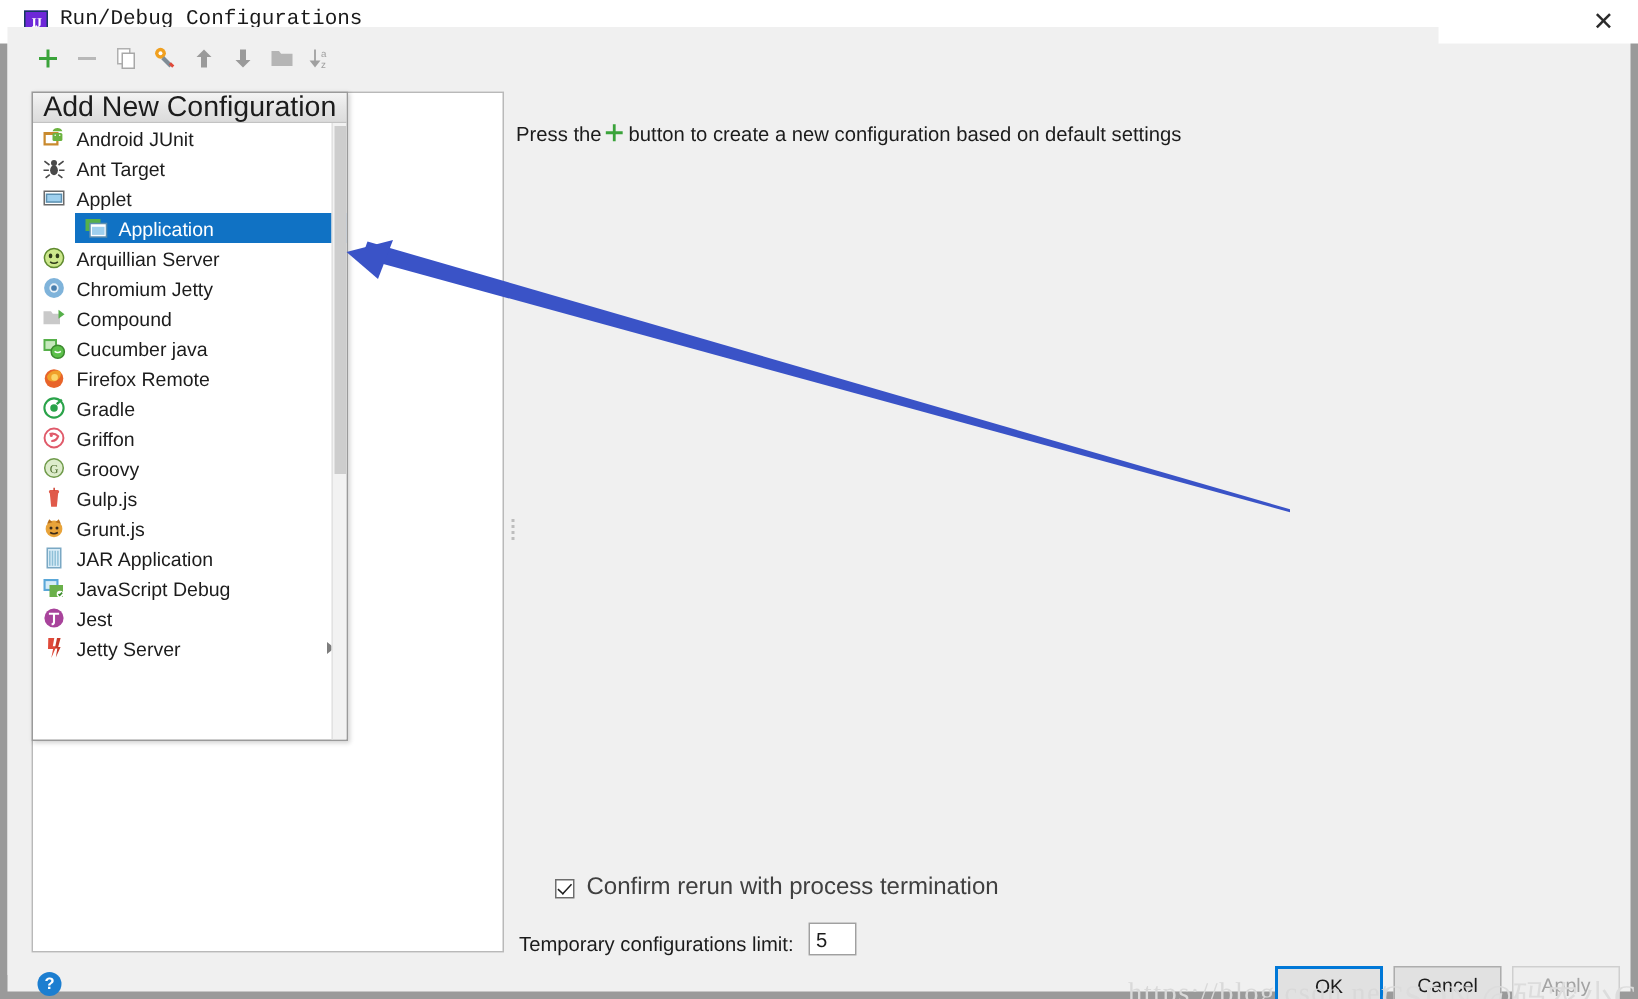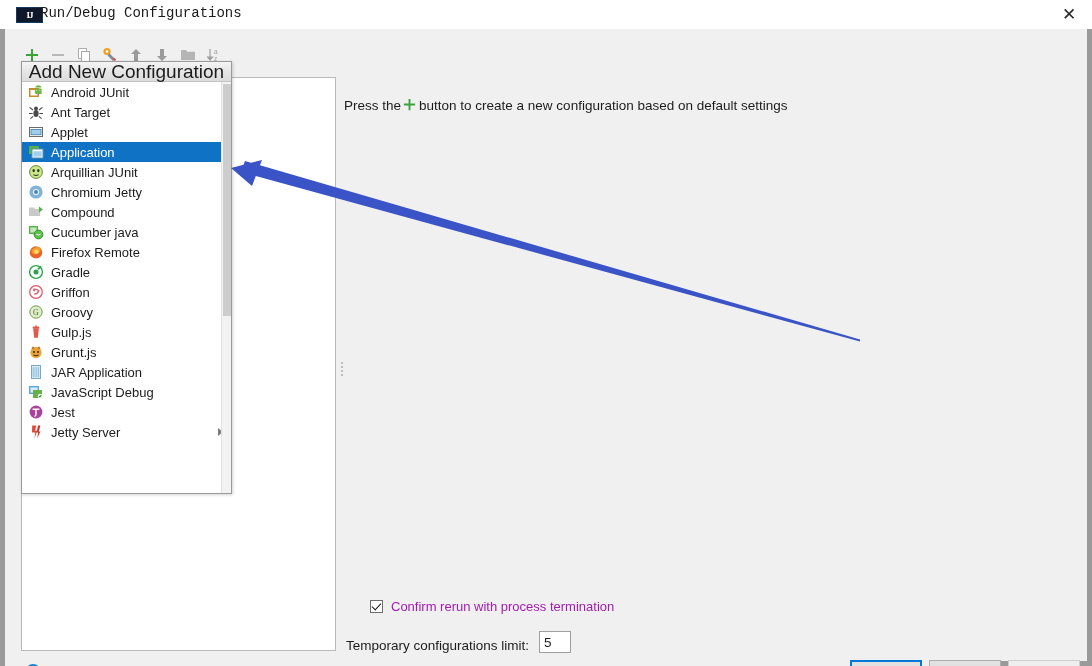--- a/index.html
+++ b/index.html
@@ -36,22 +36,22 @@
     position: absolute;
     left: 0; top: 0;
     width: 1092px;
     height: 29px;
     background: #ffffff;
     box-sizing: border-box;
   }
   .title-icon {
     position: absolute;
     left: 16px; top: 7px;
-    width: 27px; height: 16px;
-    background: #0f172a;
+    width: 16px; height: 16px;
+    background: #6d28d9;
     border: 1px solid #15395f;
     box-sizing: border-box;
     color: #ffffff;
     font-size: 9px;
     line-height: 14px;
     text-align: center;
     font-weight: bold;
     letter-spacing: -1px;
     font-family: "Liberation Serif", serif;
   }
@@ -71,21 +71,21 @@
     line-height: 29px;
     font-size: 17px;
     color: #2b2b2b;
     cursor: pointer;
     user-select: none;
   }
 
   
   .dlg-body {
     position: absolute;
-    left: 5px; top: 34px;
+    left: 5px; top: 18px;
     width: 954px;
     height: 632px;
     background: #f0f0f0;
   }
 
   
   .toolbar {
     position: absolute;
     left: 16px; top: 9px;
     width: 320px; height: 26px;
@@ -145,20 +145,21 @@
     align-items: center;
     padding-left: 6px;
     font-size: 13px;
     color: #1c1c1c;
     cursor: default;
     white-space: nowrap;
   }
   .pl-item.selected {
     background: #1072c4;
     color: #ffffff;
+    margin-left: 28px;
   }
   .pl-ico {
     width: 16px; height: 16px;
     margin-right: 7px;
     flex: 0 0 16px;
     position: relative;
   }
   .pl-ico svg { display: block; }
   .pl-sub {
     position: absolute;
@@ -218,22 +219,22 @@
     background: #bdbdbd;
     margin: 2px 0 0 2px;
   }
 
   
   .chk-row {
     position: absolute;
     left: 10px; top: 522px;
     display: flex;
     align-items: center;
-    font-size: 13px;
-    color: #a21caf;
+    font-size: 16px;
+    color: #404040;
     cursor: default;
     padding-left: 22px;
   }
   .chk-box {
     width: 13px; height: 13px;
     border: 1px solid #6d6d6d;
     background: #ffffff;
     box-sizing: border-box;
     margin-right: 8px;
     position: relative;
@@ -511,21 +512,21 @@
         </div>
         <div class="pl-item">
           <span class="pl-ico">
             <svg width="16" height="16" viewBox="0 0 16 16">
               <circle cx="8" cy="8" r="6.4" fill="#cde88c" stroke="#5f8a2f"></circle>
               <ellipse cx="5.7" cy="6.6" rx="1.2" ry="1.6" fill="#2f3b1a"></ellipse>
               <ellipse cx="10.3" cy="6.6" rx="1.2" ry="1.6" fill="#2f3b1a"></ellipse>
               <path d="M5.4 10.6q2.6 1.8 5.2 0" stroke="#2f3b1a" fill="none" stroke-width="1.1"></path>
             </svg>
           </span>
-          <span>Arquillian JUnit</span>
+          <span>Arquillian Server</span>
         </div>
         <div class="pl-item">
           <span class="pl-ico">
             <svg width="16" height="16" viewBox="0 0 16 16">
               <circle cx="8" cy="8" r="6.6" fill="#7fb3da"></circle>
               <circle cx="8" cy="8" r="3.1" fill="#e8f1f8"></circle>
               <circle cx="8" cy="8" r="1.9" fill="#4a7fae"></circle>
             </svg>
           </span>
           <span>Chromium Jetty</span>

